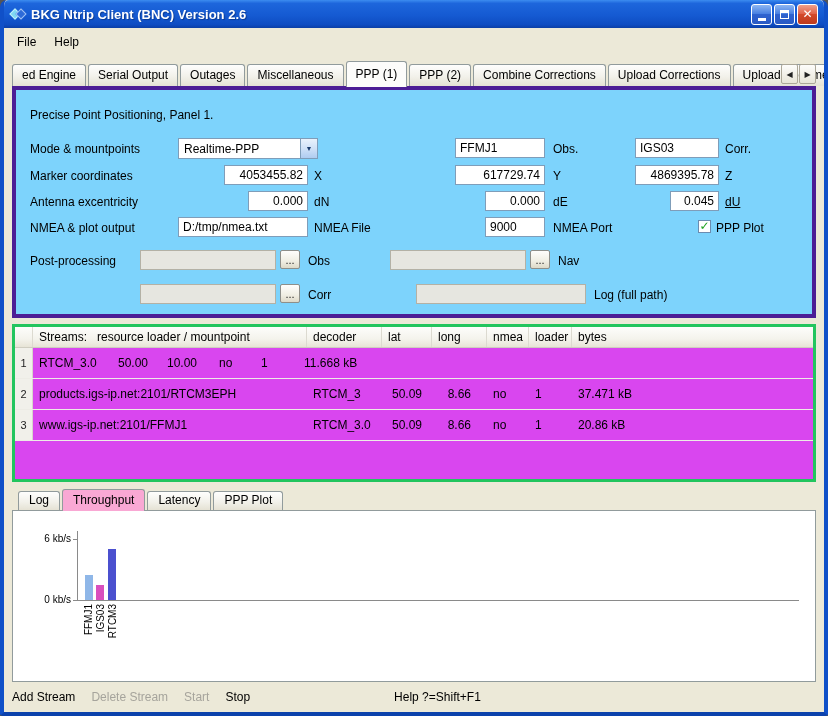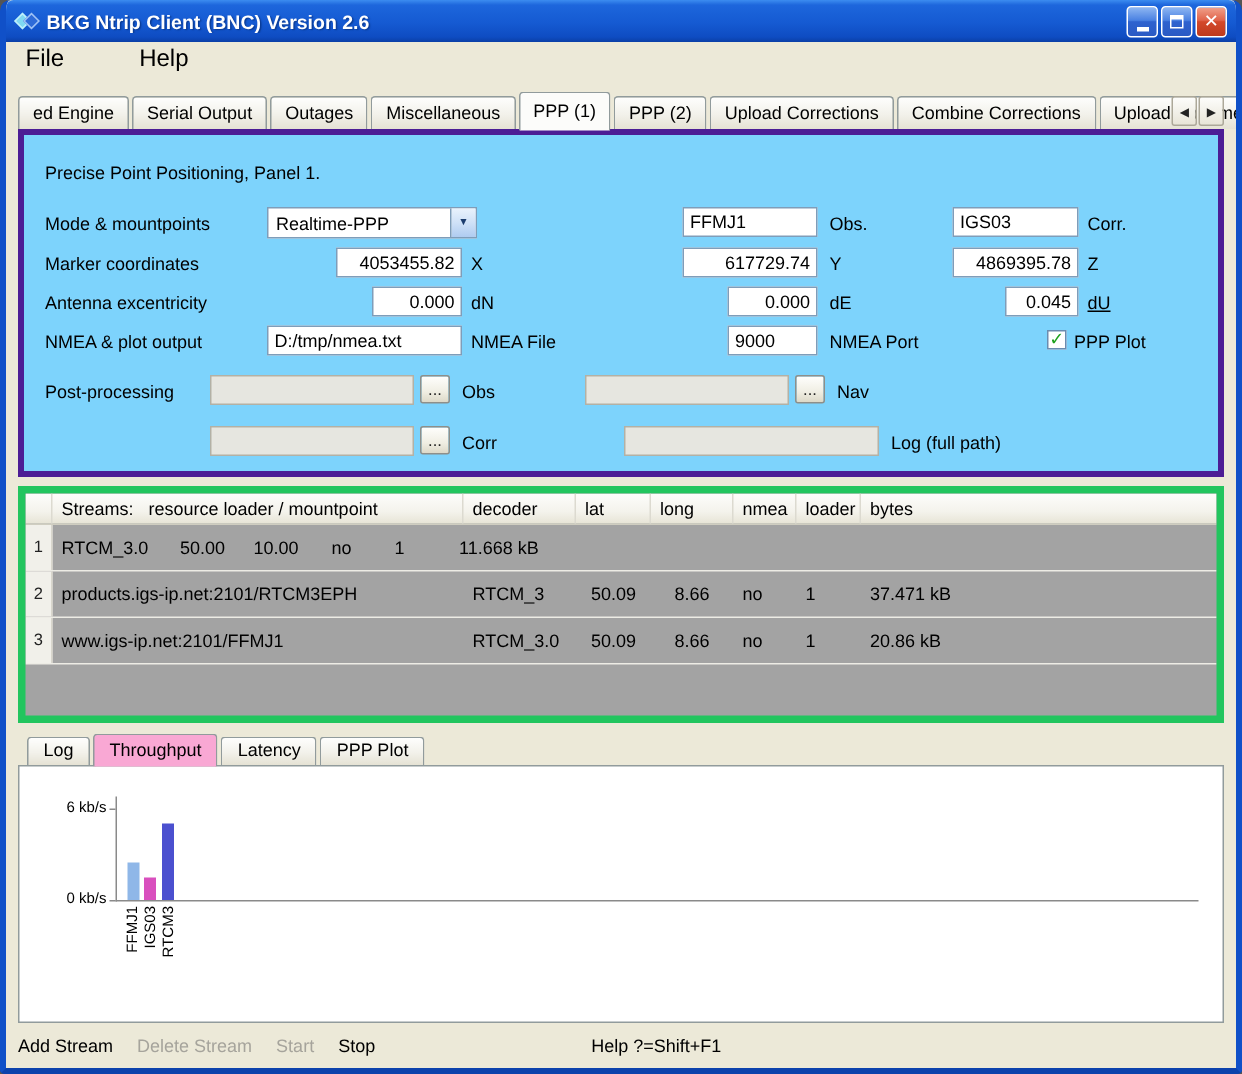--- a/index.html
+++ b/index.html
@@ -29,21 +29,21 @@
     width:21px; height:21px; border-radius:3px; border:1px solid #FFFFFF;
     display:flex; align-items:center; justify-content:center; cursor:default;
     background:linear-gradient(180deg,#8DB6F2 0%, #4A81E2 45%, #2E62CF 50%, #2A5AC4 100%);
   }
   .win-btn.close { background:linear-gradient(180deg,#F0A08A 0%, #E0634A 45%, #D3492B 50%, #BE3A1C 100%); }
   .glyph-min { display:block; width:8px; height:3px; background:#fff; margin-top:11px; }
   .glyph-max { display:block; width:9px; height:9px; border:1px solid #fff; border-top:3px solid #fff; background:transparent; }
   .glyph-close { color:#fff; font-size:12px; font-weight:bold; line-height:1; }
 
   
-  .menubar { height:24px; display:flex; align-items:flex-end; padding-left:4px; background:#ECE9D8; font-size:16px;gap:32px; }
+  .menubar { height:24px; display:flex; align-items:flex-end; padding-left:4px; background:#ECE9D8; font-size:12px; }
   .menu-item { padding:3px 9px; color:#000; }
 
   
   .tabbar { margin:8px 8px 0 8px; height:26px; display:flex; align-items:flex-end; position:relative; z-index:3; }
   .tab {
     height:22px; line-height:20px; padding:0 9px; margin-right:2px; font-size:12px; white-space:nowrap;
     border:1px solid #919B9C; border-bottom:none; border-radius:3px 3px 0 0;
     background:linear-gradient(180deg,#FEFEFD 0%, #F2F1EA 55%, #E5E2D4 100%); color:#000;
   }
   .tab.active {
@@ -74,21 +74,21 @@
   }
   .browse-btn {
     position:absolute; width:20px; height:19px; border:1px solid #8E8F8A; border-radius:2px;
     background:linear-gradient(180deg,#FEFEFC 0%, #F0EEE3 60%, #DDD9C8 100%);
     display:flex; align-items:flex-end; justify-content:center; font-size:11px; line-height:10px; color:#222; padding-bottom:3px;
   }
   .checkbox { position:absolute; width:13px; height:13px; border:1px solid #6B8CB0; background:#fff; display:flex; align-items:center; justify-content:center; }
   .checkbox .check { color:#1DA11D; font-size:12px; font-weight:bold; line-height:1; margin-top:-2px; }
 
   
-  .streams-table { margin:6px 8px 4px; height:158px; border:5px solid #22c55e; background:#a3a3a3; overflow:hidden; }
+  .streams-table { margin:6px 8px 4px; height:158px; border:3px solid #22c55e; background:#d946ef; overflow:hidden; }
   .t-header { display:flex; height:21px; background:linear-gradient(180deg,#FDFDFB 0%, #F4F3EC 60%, #E7E4D6 100%); border-bottom:1px solid #CFCDC0; font-size:12px; }
   .t-header > div { display:flex; align-items:center; padding-left:6px; border-right:1px solid #DCDAD0; color:#000; white-space:nowrap; overflow:hidden; }
   .c-num { width:18px; flex:0 0 18px; padding-left:0 !important; }
   .c-mount { width:274px; flex:0 0 274px; }
   .c-dec { width:75px; flex:0 0 75px; }
   .c-lat { width:50px; flex:0 0 50px; }
   .c-long { width:55px; flex:0 0 55px; }
   .c-nmea { width:42px; flex:0 0 42px; }
   .c-ntrip { width:43px; flex:0 0 43px; }
   .c-bytes { flex:1 1 auto; border-right:none !important; }
@@ -154,22 +154,22 @@
     <span class="menu-item">Help</span>
   </div>
 
   <div class="tabbar">
     <div class="tab">ed Engine</div>
     <div class="tab">Serial Output</div>
     <div class="tab">Outages</div>
     <div class="tab">Miscellaneous</div>
     <div class="tab active">PPP (1)</div>
     <div class="tab">PPP (2)</div>
+    <div class="tab">Combine Corrections</div>
     <div class="tab">Upload Corrections</div>
-    <div class="tab">Combine Corrections</div>
     <div class="tab">Upload Ephemeris</div>
     <div class="tab-scrollers">
       <div class="scroller">
           <span>◀</span>
         </div>
       <div class="scroller">
           <span>▶</span>
         </div>
     </div>
   </div>

